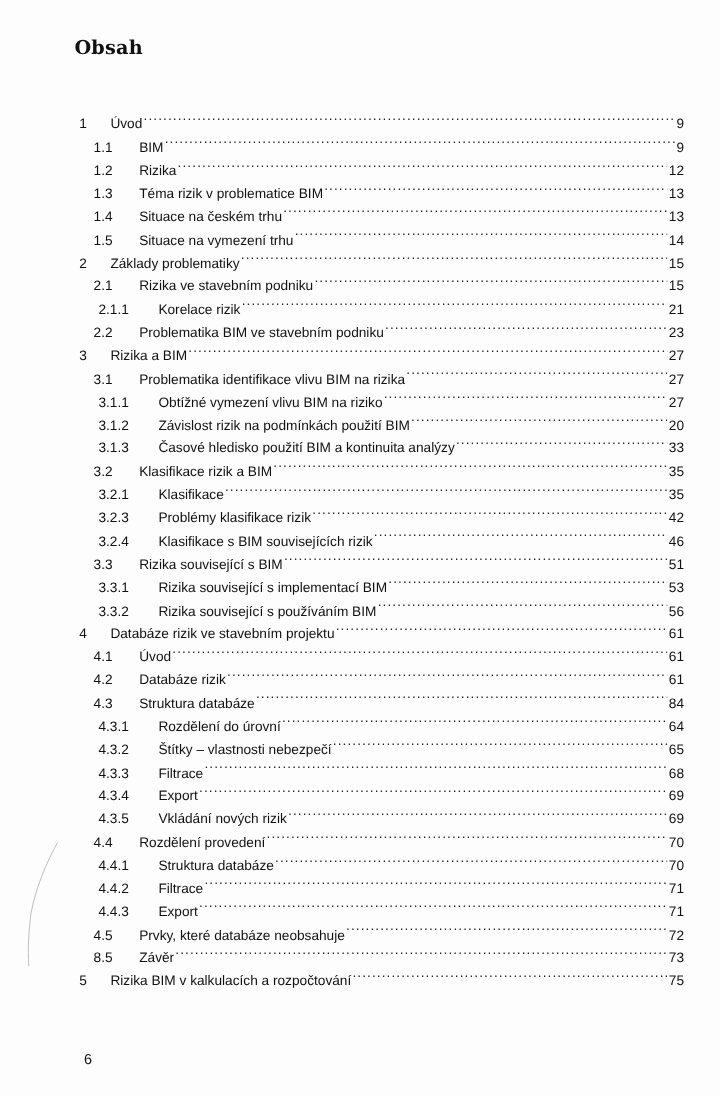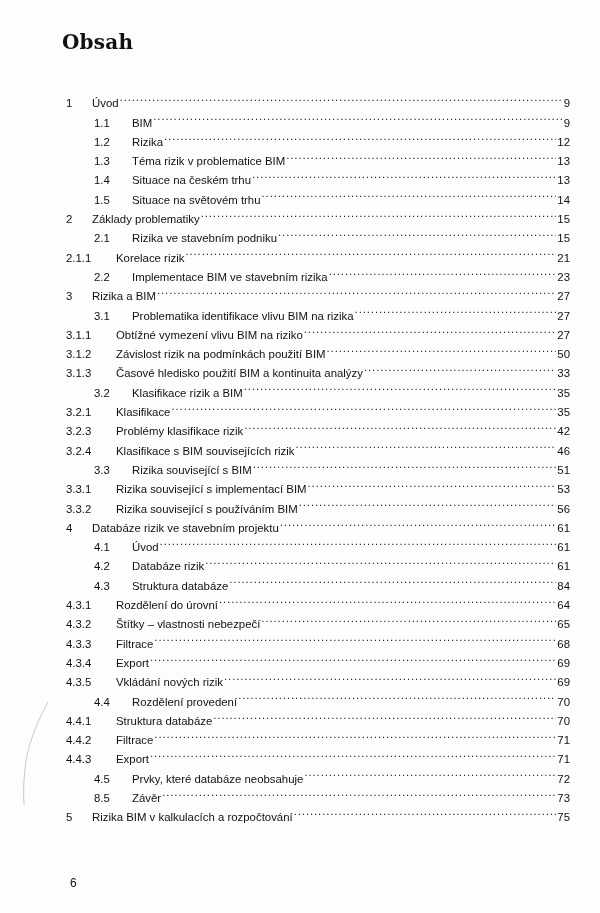--- a/index.html
+++ b/index.html
@@ -11,21 +11,21 @@
       font-family: "Liberation Sans", sans-serif;
       color: #111;
     }
     .page {
       position: absolute; left: 0; top: 0; width: 600px; height: 913px;
       background: #fdfdfd;
     }
     .title {
       position: absolute; left: 62px; top: 30px;
       font-family: "DejaVu Serif", serif;
-      font-weight: bold; font-size: 20px; letter-spacing: 0.2px;
+      font-weight: bold; font-size: 16px; letter-spacing: 0.2px;
       color: #111;
     }
     .toc {
       position: absolute; left: 66px; top: 88px; width: 504px;
     }
     .row {
       position: relative; height: 19.3px; line-height: 19.3px;
       font-size: 11.4px; white-space: nowrap;
       display: flex; align-items: baseline;
     }
@@ -35,22 +35,22 @@
       flex: 1 1 auto; overflow: hidden;
       height: 19.3px; position: relative;
     }
     .dots::after {
       content: "................................................................................................................................................................................................................................................";
       position: absolute; left: 0; top: 0; letter-spacing: 0.9px; color: #222;
     }
     .pg { flex: 0 0 auto; text-align: right; padding-left: 1px; }
 
     .l1 .num { width: 26px; margin-left: 0; }
-    .l2 .num { width: 38px; margin-left: 28px; }
-    .l3 .num { width: 50px; }
+    .l2 .num { width: 38px; margin-left: 12px; }
+    .l3 .num { width: 50px; margin-left: 16px; }
 
     .page-number {
       position: absolute; left: 70px; top: 876px;
       font-size: 12px; color: #111;
     }
     .pencil-mark {
       position: absolute; left: 20px; top: 700px;
     }
   </style>
 </head>
@@ -85,21 +85,21 @@
         <span class="pg">13</span>
       </div>
       <div class="row l2">
         <span class="num">1.4</span>
         <span class="lbl">Situace na českém trhu</span>
         <span class="dots"></span>
         <span class="pg">13</span>
       </div>
       <div class="row l2">
         <span class="num">1.5</span>
-        <span class="lbl">Situace na světovém trhu</span>
+        <span class="lbl">Situace na vymezení trhu</span>
         <span class="dots"></span>
         <span class="pg">14</span>
       </div>
       <div class="row l1">
         <span class="num">2</span>
         <span class="lbl">Základy problematiky</span>
         <span class="dots"></span>
         <span class="pg">15</span>
       </div>
       <div class="row l2">
@@ -109,21 +109,21 @@
         <span class="pg">15</span>
       </div>
       <div class="row l3">
         <span class="num">2.1.1</span>
         <span class="lbl">Korelace rizik</span>
         <span class="dots"></span>
         <span class="pg">21</span>
       </div>
       <div class="row l2">
         <span class="num">2.2</span>
-        <span class="lbl">Implementace BIM ve stavebním rizika</span>
+        <span class="lbl">Problematika BIM ve stavebním podniku</span>
         <span class="dots"></span>
         <span class="pg">23</span>
       </div>
       <div class="row l1">
         <span class="num">3</span>
         <span class="lbl">Rizika a BIM</span>
         <span class="dots"></span>
         <span class="pg">27</span>
       </div>
       <div class="row l2">
@@ -135,21 +135,21 @@
       <div class="row l3">
         <span class="num">3.1.1</span>
         <span class="lbl">Obtížné vymezení vlivu BIM na riziko</span>
         <span class="dots"></span>
         <span class="pg">27</span>
       </div>
       <div class="row l3">
         <span class="num">3.1.2</span>
         <span class="lbl">Závislost rizik na podmínkách použití BIM</span>
         <span class="dots"></span>
-        <span class="pg">50</span>
+        <span class="pg">20</span>
       </div>
       <div class="row l3">
         <span class="num">3.1.3</span>
         <span class="lbl">Časové hledisko použití BIM a kontinuita analýzy</span>
         <span class="dots"></span>
         <span class="pg">33</span>
       </div>
       <div class="row l2">
         <span class="num">3.2</span>
         <span class="lbl">Klasifikace rizik a BIM</span>

